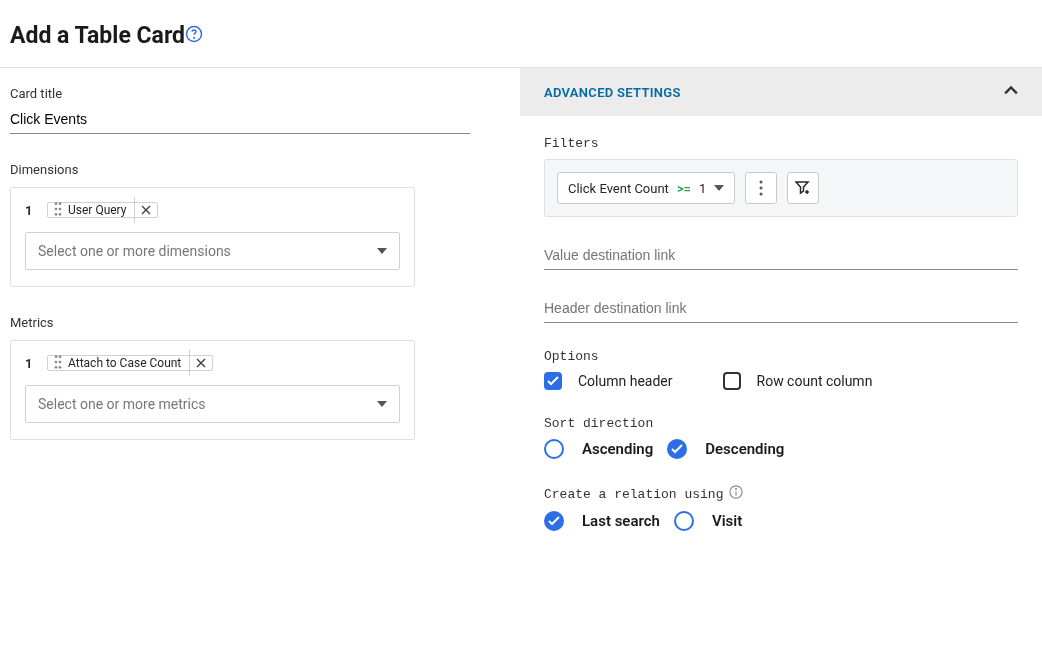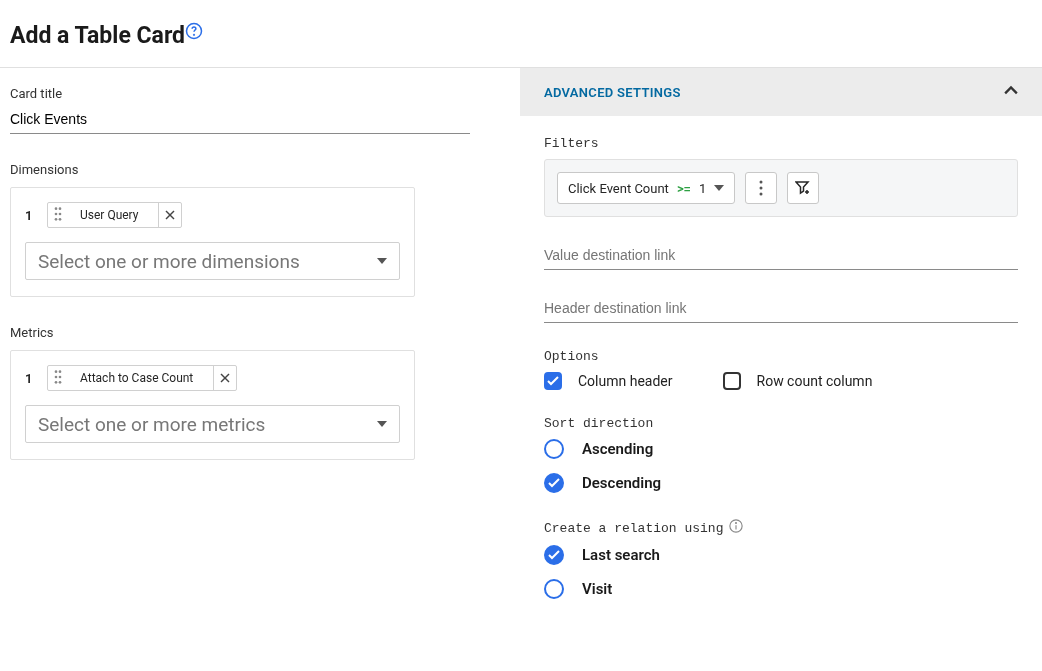--- a/index.html
+++ b/index.html
@@ -1,53 +1,53 @@
 <!DOCTYPE html>
 <html><head>
 <meta charset="utf-8">
 <style>
 * { box-sizing: border-box; margin: 0; padding: 0; }
 body { font-family: -apple-system, BlinkMacSystemFont, "Segoe UI", Roboto, sans-serif; color: #262626; background: #fff; width: 1042px; }
-.page-header { padding: 22px 10px 18px; display: flex; }
+.page-header { padding: 22px 10px 18px; display: flex; align-items: center; }
 .page-title { font-size: 23px; font-weight: 700; color: #1a1a1a; }
 .help-icon { width: 18px; height: 18px; color: #2b6ee8; cursor: pointer; }
 .main { display: flex; border-top: 1px solid #e0e0e0; }
 .col-left { width: 520px; padding: 18px 10px 30px; }
 .col-right { flex: 1; }
 .field { margin-bottom: 28px; }
 .field-label { font-size: 13px; color: #333; margin-bottom: 6px; display: block; }
 .underline-input { width: 460px; border: none; border-bottom: 1px solid #8a8a8a; padding: 4px 0 6px; font-size: 14px; outline: none; background: transparent; }
 .section-label { font-size: 13px; color: #333; margin-bottom: 10px; }
 .box { border: 1px solid #e0e0e0; border-radius: 2px; padding: 14px 14px 16px; width: 405px; }
 .chip-row { display: flex; align-items: center; margin-bottom: 14px; gap: 10px; }
 .chip-index { font-size: 13px; font-weight: 600; width: 12px; }
-.chip { display: inline-flex; align-items: center; border: 1px solid #d0d0d0; border-radius: 2px; height: 26px; padding: 0 6px; font-size: 12px; gap: 18px; background: #fff; }
+.chip { display: inline-flex; align-items: center; border: 1px solid #d0d0d0; border-radius: 2px; height: 16px; padding: 0 6px; font-size: 12px; gap: 6px; background: #fff; }
 .drag-icon { width: 8px; color: #888; }
 .close-icon { width: 10px; height: 10px; color: #444; cursor: pointer; }
 .chip-close-wrap { border-left: 1px solid #d0d0d0; height: 26px; display: flex; align-items: center; padding-left: 6px; margin-left: 2px; }
-.select { width: 100%; border: 1px solid #d0d0d0; border-radius: 2px; height: 38px; display: flex; align-items: center; justify-content: space-between; padding: 0 12px; font-size: 19px; color: #777; cursor: pointer; background: #fff; }
+.select { width: 100%; border: 1px solid #d0d0d0; border-radius: 2px; height: 38px; display: flex; align-items: center; justify-content: space-between; padding: 0 12px; font-size: 14px; color: #777; cursor: pointer; background: #fff; }
 .caret-down { width: 10px; height: 10px; color: #555; }
 .adv-header { background: #ececec; height: 48px; display: flex; align-items: center; justify-content: space-between; padding: 0 24px; cursor: pointer; }
 .adv-title { font-size: 13px; font-weight: 600; letter-spacing: 0.3px; color: #0369a1; }
 .caret-up { width: 14px; height: 14px; color: #333; }
 .adv-body { padding: 20px 24px 30px; }
 .r-section { margin-bottom: 26px; }
 .r-label { font-size: 13px; color: #333; margin-bottom: 8px; display: flex; align-items: center; gap: 6px; font-family: Liberation Mono, monospace; }
 .filter-bar { background: #f5f6f7; border: 1px solid #e0e0e0; border-radius: 3px; padding: 12px; display: flex; align-items: flex-start; gap: 10px; }
 .filter-pill { background: #fff; border: 1px solid #c8c8c8; border-radius: 3px; height: 32px; display: flex; align-items: center; padding: 0 10px; font-size: 13px; gap: 8px; cursor: pointer; }
 .filter-pill .ge { color: #2ea043; font-weight: 600; }
 .btn-icon { width: 32px; height: 32px; border: 1px solid #c8c8c8; border-radius: 3px; background: #fff; display: flex; align-items: center; justify-content: center; cursor: pointer; }
 .underline-input.right { width: 100%; font-size: 14px; color: #333; }
 .checkbox-row { display: flex; gap: 50px; margin-top: 6px; }
 .checkbox-item { display: flex; align-items: center; gap: 16px; cursor: pointer; }
 .cbox { width: 18px; height: 18px; border: 2px solid #333; border-radius: 4px; display: flex; align-items: center; justify-content: center; }
 .cbox.checked { background: #2b6ee8; border-color: #2b6ee8; }
 .cbox.checked svg { color: #fff; width: 12px; height: 12px; }
 .cbox-label { font-size: 14px; color: #222; }
-.radio-list { display: flex; flex-direction: column; gap: 14px; margin-top: 6px; justify-content: space-between; }
+.radio-list { display: flex; flex-direction: row; gap: 14px; margin-top: 6px; }
 .radio-item { display: flex; align-items: center; gap: 18px; cursor: pointer; }
 .radio { width: 20px; height: 20px; border: 2px solid #2b6ee8; border-radius: 50%; display: flex; align-items: center; justify-content: center; flex-shrink: 0; }
 .radio.selected { background: #2b6ee8; }
 .radio.selected svg { color: #fff; width: 12px; height: 12px; }
 .radio-label { font-size: 15px; font-weight: 600; color: #1a1a1a; }
 .info-icon { width: 14px; height: 14px; color: #888; }
 .dots-icon { width: 4px; color: #555; }
 </style>
 </head>
 <body>

